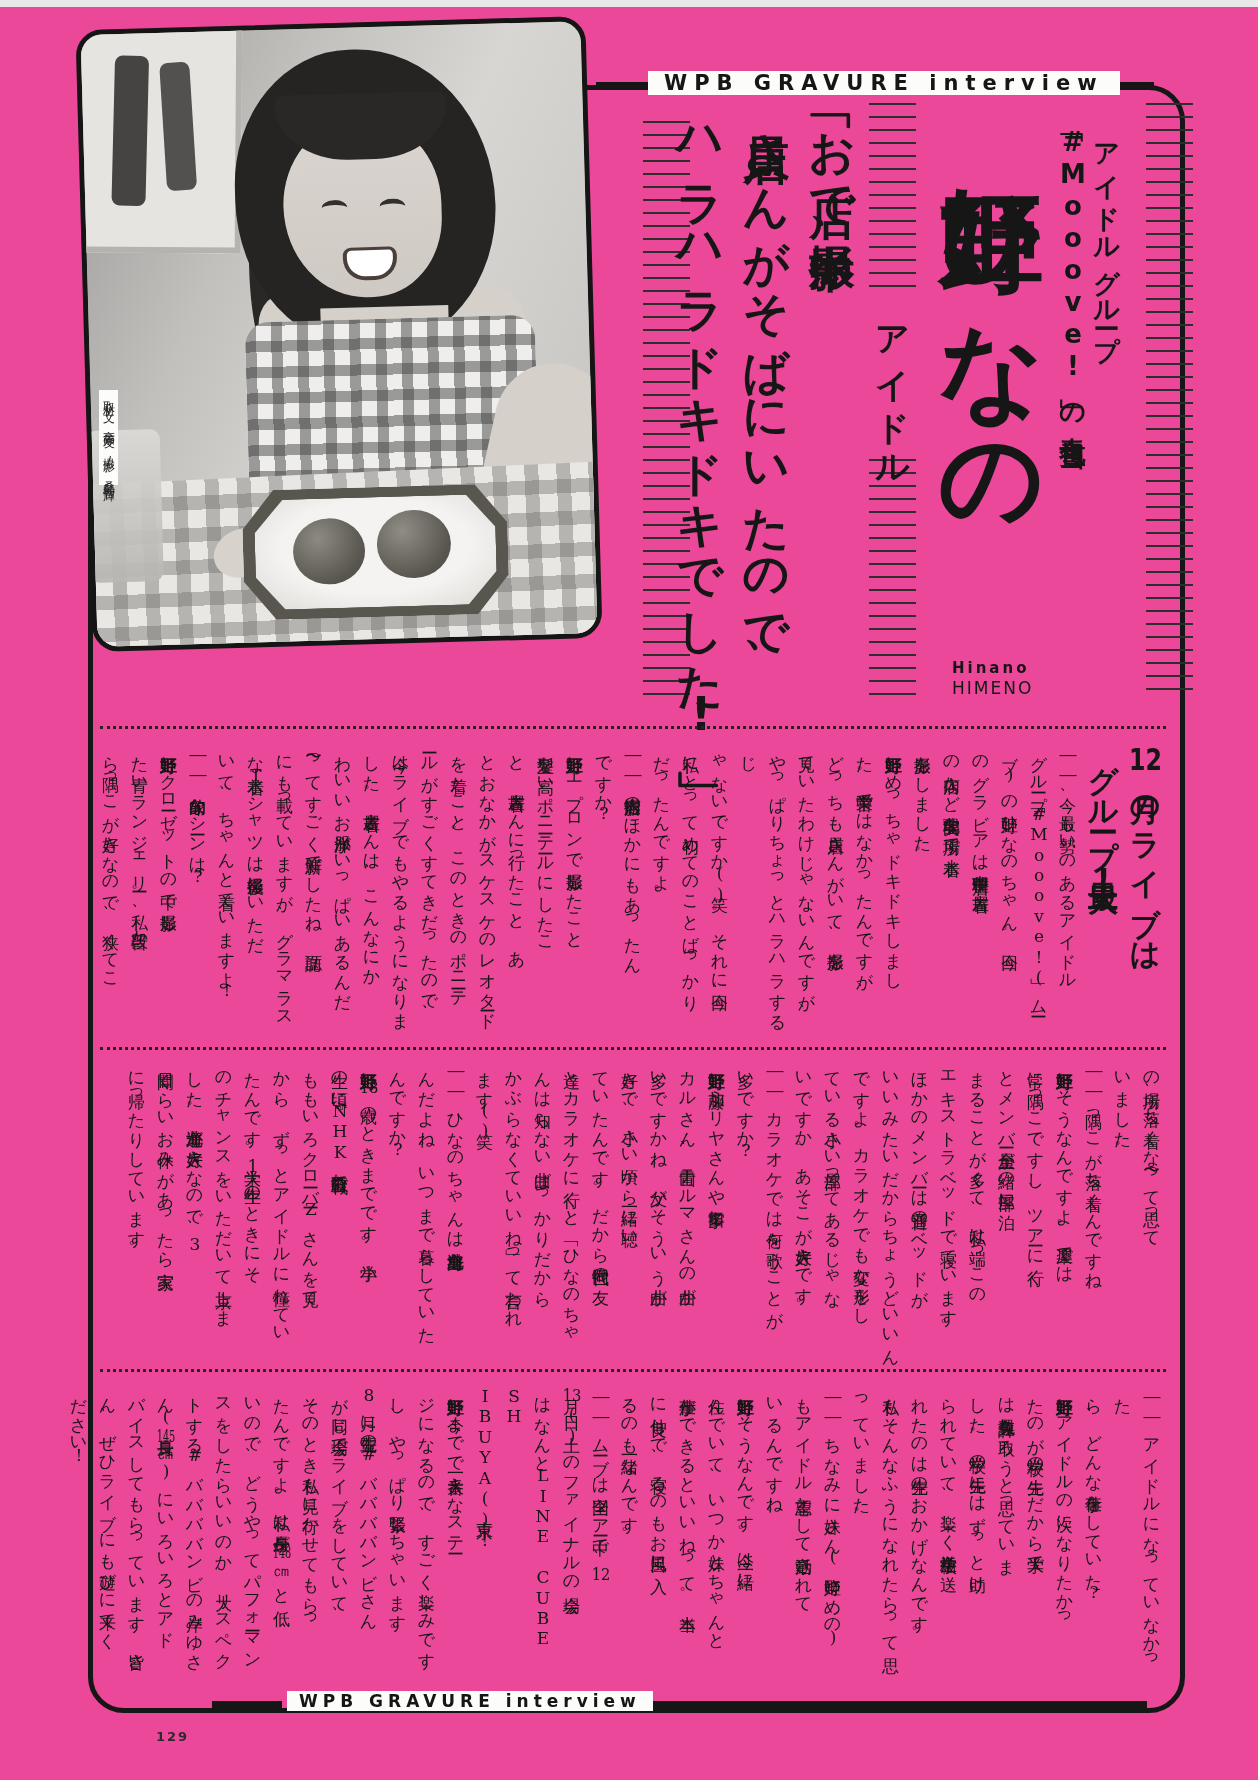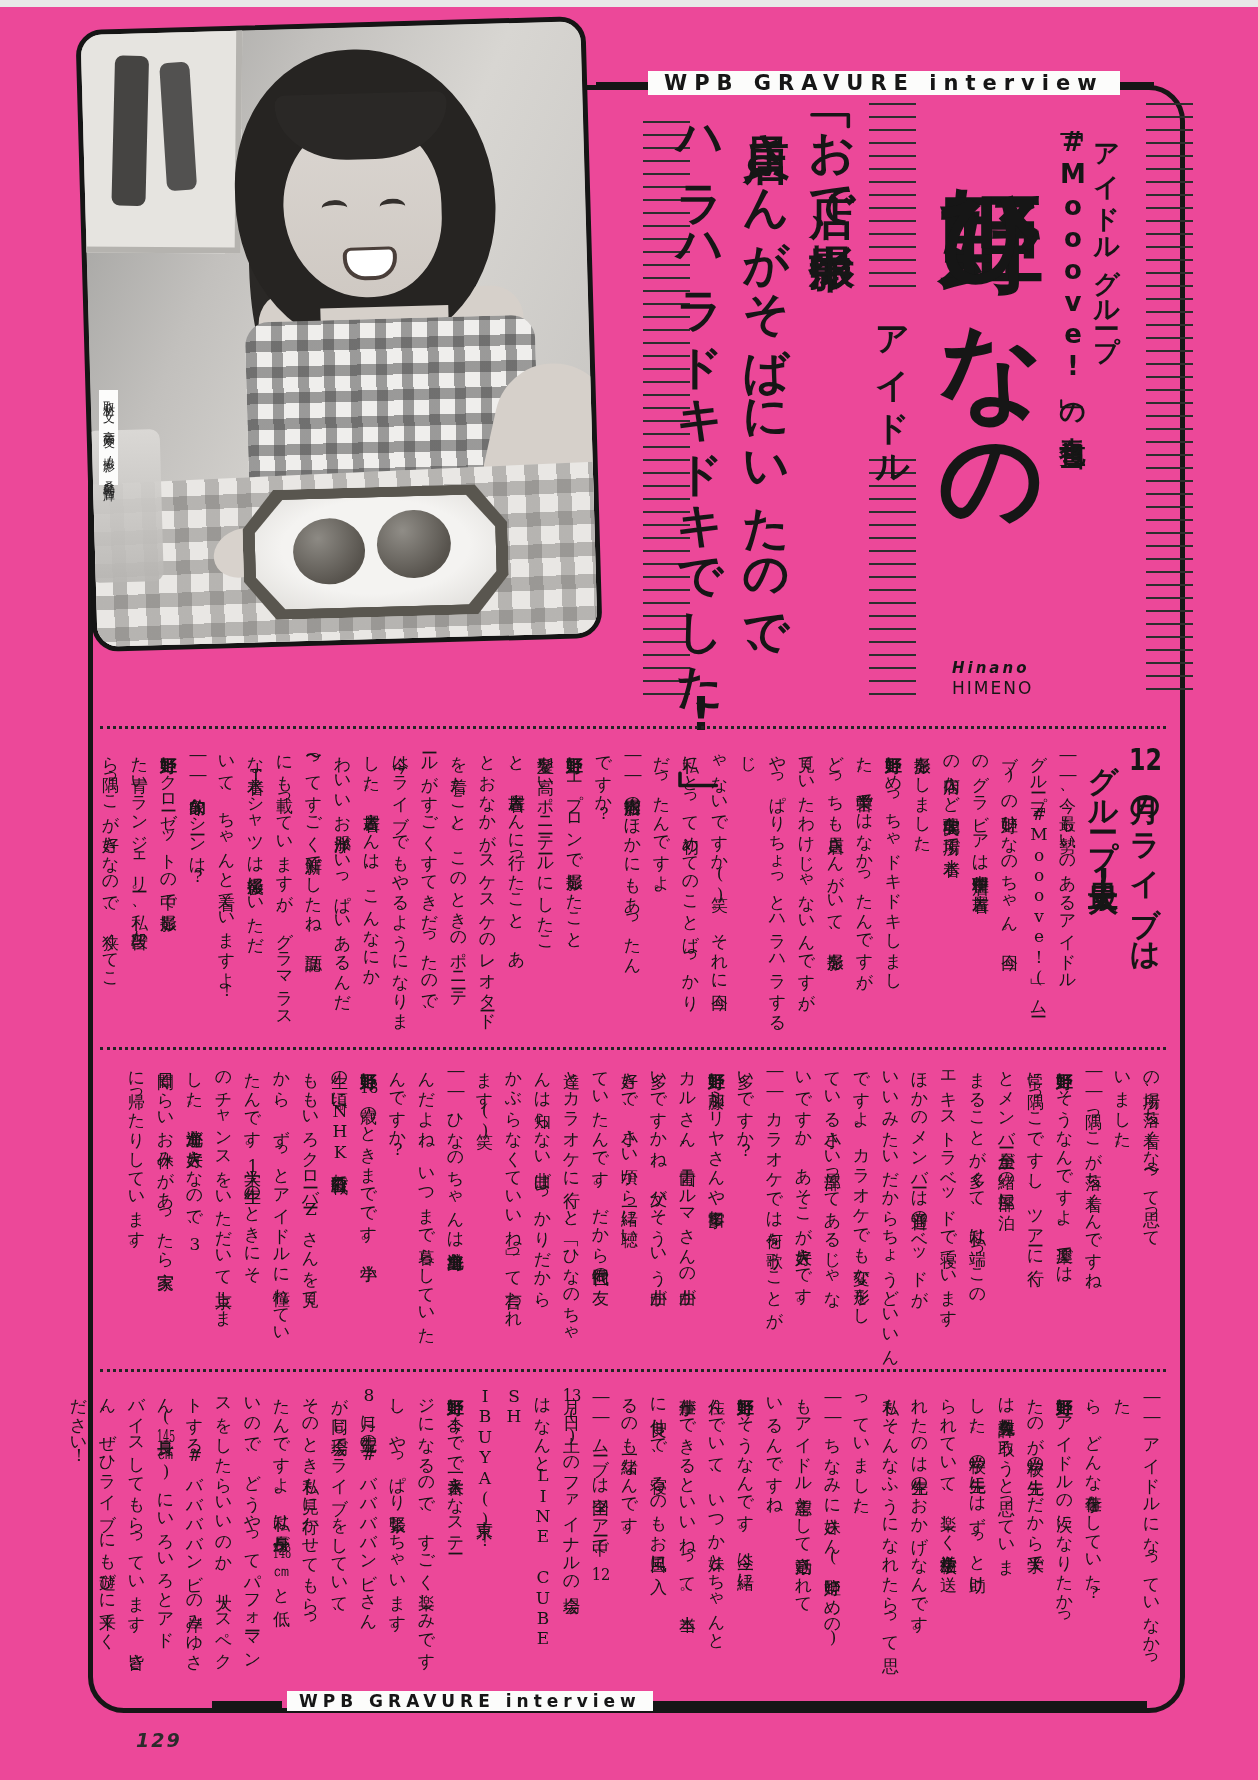--- a/index.html
+++ b/index.html
@@ -6,32 +6,32 @@
   .page{position:relative;width:1258px;height:1780px;margin:7px auto;background:#ec4899;overflow:hidden;
         font-family:"DejaVu Sans","Liberation Sans",sans-serif;color:#161616;}
   
   .frame{position:absolute;left:88px;top:78px;width:1087px;height:1618px;
          border:5px solid #161616;border-radius:36px;}
   .hdr-seg{position:absolute;height:7px;background:#161616;}
   .hdr-label{position:absolute;top:64px;left:648px;background:#fcfcfb;padding:0 16px;
              font-size:21px;font-weight:900;letter-spacing:7px;white-space:nowrap;}
   .ftr-label{position:absolute;top:1684px;left:287px;background:#fcfcfb;padding:0 12px;
              font-size:17px;font-weight:900;letter-spacing:5px;white-space:nowrap;}
-  .page-num{position:absolute;left:136px;top:1722px;font-size:19px;font-weight:700;letter-spacing:2px;color:#2b2b2b;font-style:italic;}
+  .page-num{position:absolute;left:156px;top:1722px;font-size:13px;font-weight:700;letter-spacing:2px;color:#2b2b2b;}
   
   .hatch{position:absolute;width:47px;
          background-image:repeating-linear-gradient(to bottom,#2e2e2e 0 2px,transparent 2px 13px);}
   
   .vtx{position:absolute;writing-mode:vertical-rl;text-orientation:upright;white-space:nowrap;}
   .subtitle{font-weight:900;font-size:26px;letter-spacing:2px;}
   .name-title{font-weight:900;font-size:104px;letter-spacing:8px;line-height:130px;}
   .role{font-weight:900;font-size:34px;letter-spacing:4px;}
   .quote{font-weight:900;font-size:46px;letter-spacing:1px;line-height:66px;}
   .romaji{position:absolute;left:952px;top:651px;line-height:20px;}
-  .romaji .l1{font-size:15px;font-weight:700;letter-spacing:3px;font-style:italic;}
+  .romaji .l1{font-size:15px;font-weight:700;letter-spacing:3px;}
   .romaji .l2{font-size:17px;font-weight:400;letter-spacing:2px;}
   .credit{position:absolute;left:99px;top:383px;writing-mode:vertical-rl;text-orientation:upright;
           font-size:12px;letter-spacing:3px;color:#222;background:#fcfcfb;padding:2px 1px;}
   
   .rule{position:absolute;left:100px;width:1066px;border-top:3px dotted #242424;}
   .band{position:absolute;writing-mode:vertical-rl;text-orientation:upright;overflow:visible;}
   .band [data-list]{display:contents;}
   .col{font-family:"DejaVu Serif","Liberation Serif",serif;font-size:17px;line-height:29px;
        letter-spacing:0.4px;}
   .lead-col{font-family:"DejaVu Sans","Liberation Sans",sans-serif;font-weight:900;

